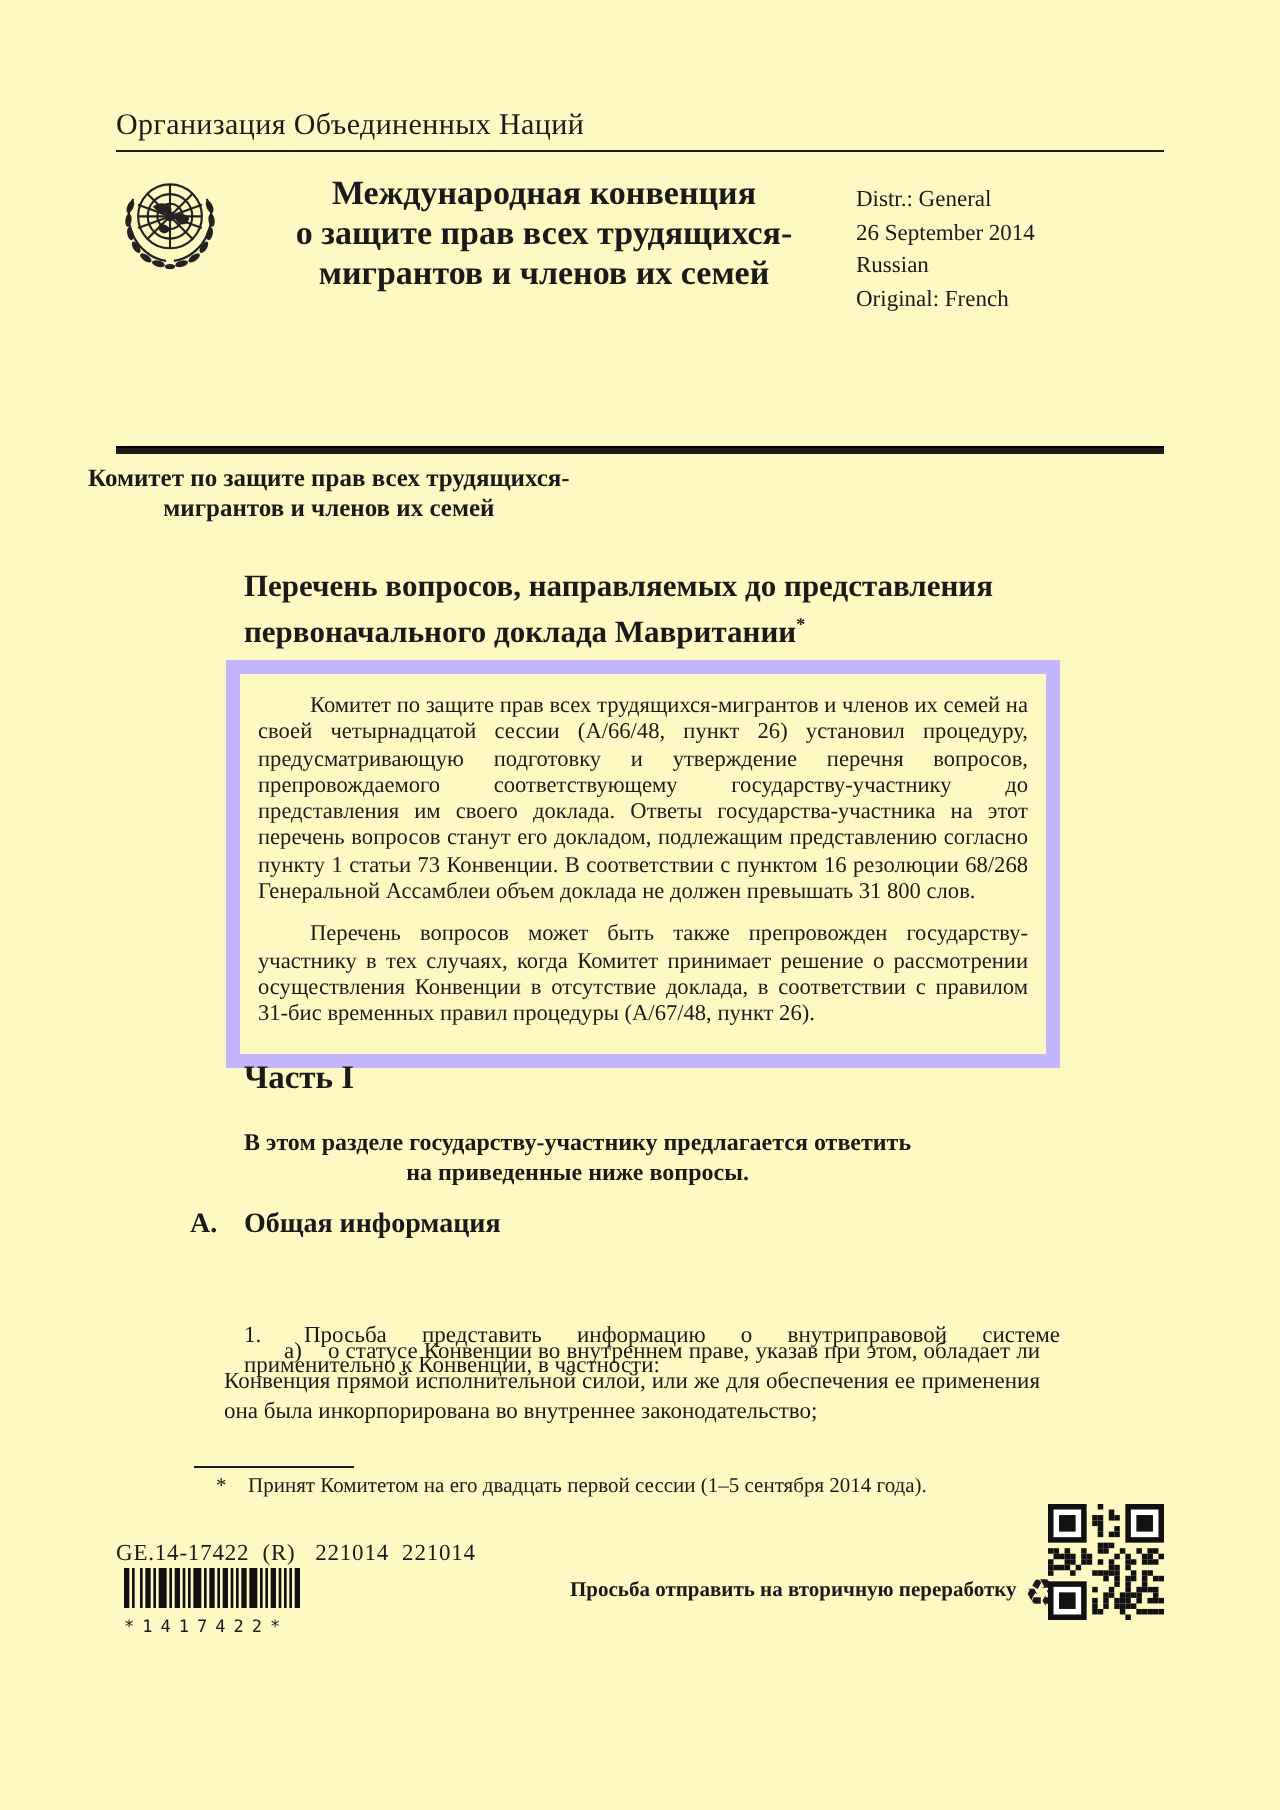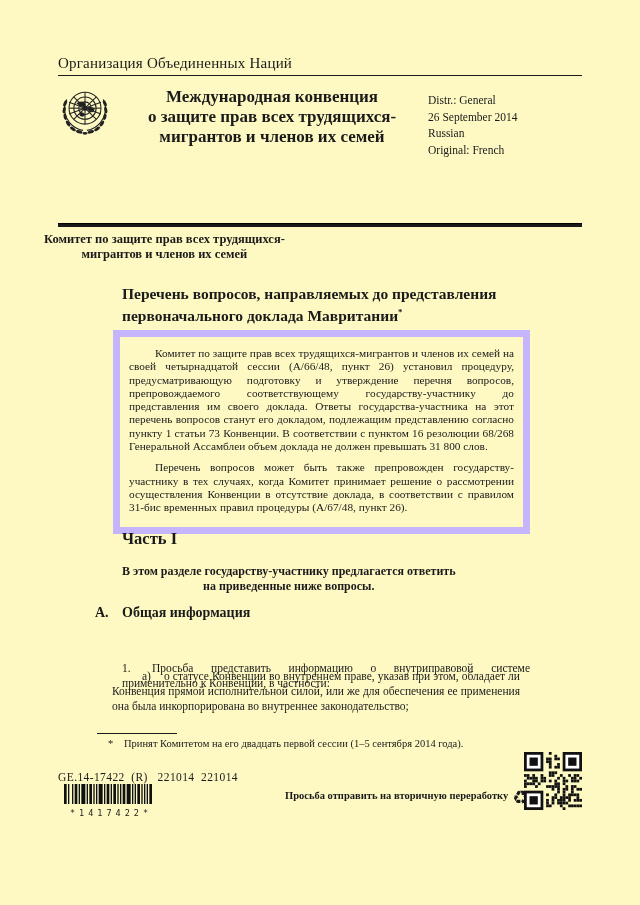--- a/index.html
+++ b/index.html
@@ -43,21 +43,21 @@
   .q1{left:122px;top:661px;}
   .q1 .pnum{display:inline-block;width:30px;}
   .q1a{left:112px;top:669px;text-indent:30px;}
   .q1a .pnum{display:inline-block;width:22px;text-indent:0;}
 
   
   .fn-rule{left:97px;top:733px;width:80px;height:1px;background:#1a1a1a;}
   .footnote{left:108px;top:738px;width:440px;font-size:10.5px;}
   .footnote .marker{display:inline-block;width:16px;}
   .ge-line{left:58px;top:771px;font-size:11.5px;letter-spacing:.4px;}
-  .barcode{left:62px;top:784px;width:90px;text-align:right;}
+  .barcode{left:62px;top:784px;width:90px;text-align:left;}
   .barcode-digits{font-family:"DejaVu Sans Mono",monospace;font-size:8.5px;letter-spacing:4px;margin-top:0px;}
   .recycle{left:285px;top:790px;font-size:10.5px;font-weight:bold;display:flex;}
   .recycle-icon{font-family:"DejaVu Sans",sans-serif;font-size:19px;font-weight:normal;margin-left:4px;line-height:14px;}
   .qr{left:524px;top:752px;width:58px;height:58px;}
 </style>
 </head>
 <body>
 
 <div class="page">
 

